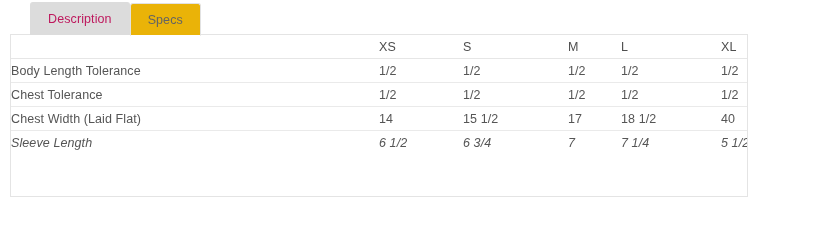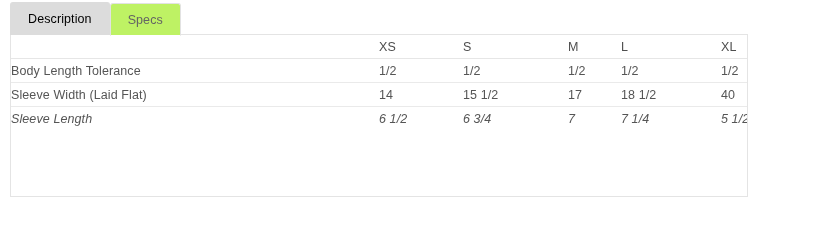--- a/index.html
+++ b/index.html
@@ -34,26 +34,27 @@
     font-size: 12.5px;
     letter-spacing: 0.1px;
     padding: 0 17px;
     border-top-left-radius: 3px;
     border-top-right-radius: 3px;
     cursor: pointer;
     user-select: none;
   }
   .tab.inactive {
     background: #dcdcdc;
-    color: #000000;
+    color: #be185d;
     border: 1px solid #dcdcdc;
     border-bottom: none;
+    margin-left: 20px;
   }
   .tab.active {
-    background: #bef264;
+    background: #eab308;
     color: #646464;
     border: 1px solid #e2e2e2;
     border-bottom: 1px solid #ffffff;
     margin-bottom: -1px;
     position: relative;
     z-index: 6;
   }
 
   
   #panel {
@@ -149,21 +150,29 @@
     <tbody>
       <tr>
         <td class="cell-pad-label">Body Length Tolerance</td>
         <td class="cell-pad-val">1/2</td>
         <td class="cell-pad-val">1/2</td>
         <td class="cell-pad-val">1/2</td>
         <td class="cell-pad-val">1/2</td>
         <td class="cell-pad-val">1/2</td>
       </tr>
       <tr>
-        <td class="cell-pad-label">Sleeve Width (Laid Flat)</td>
+        <td class="cell-pad-label">Chest Tolerance</td>
+        <td class="cell-pad-val">1/2</td>
+        <td class="cell-pad-val">1/2</td>
+        <td class="cell-pad-val">1/2</td>
+        <td class="cell-pad-val">1/2</td>
+        <td class="cell-pad-val">1/2</td>
+      </tr>
+      <tr>
+        <td class="cell-pad-label">Chest Width (Laid Flat)</td>
         <td class="cell-pad-val">14</td>
         <td class="cell-pad-val">15 1/2</td>
         <td class="cell-pad-val">17</td>
         <td class="cell-pad-val">18 1/2</td>
         <td class="cell-pad-val">40</td>
       </tr>
       <tr>
         <td class="cell-pad-label">Sleeve Length</td>
         <td class="cell-pad-val">6 1/2</td>
         <td class="cell-pad-val">6 3/4</td>

